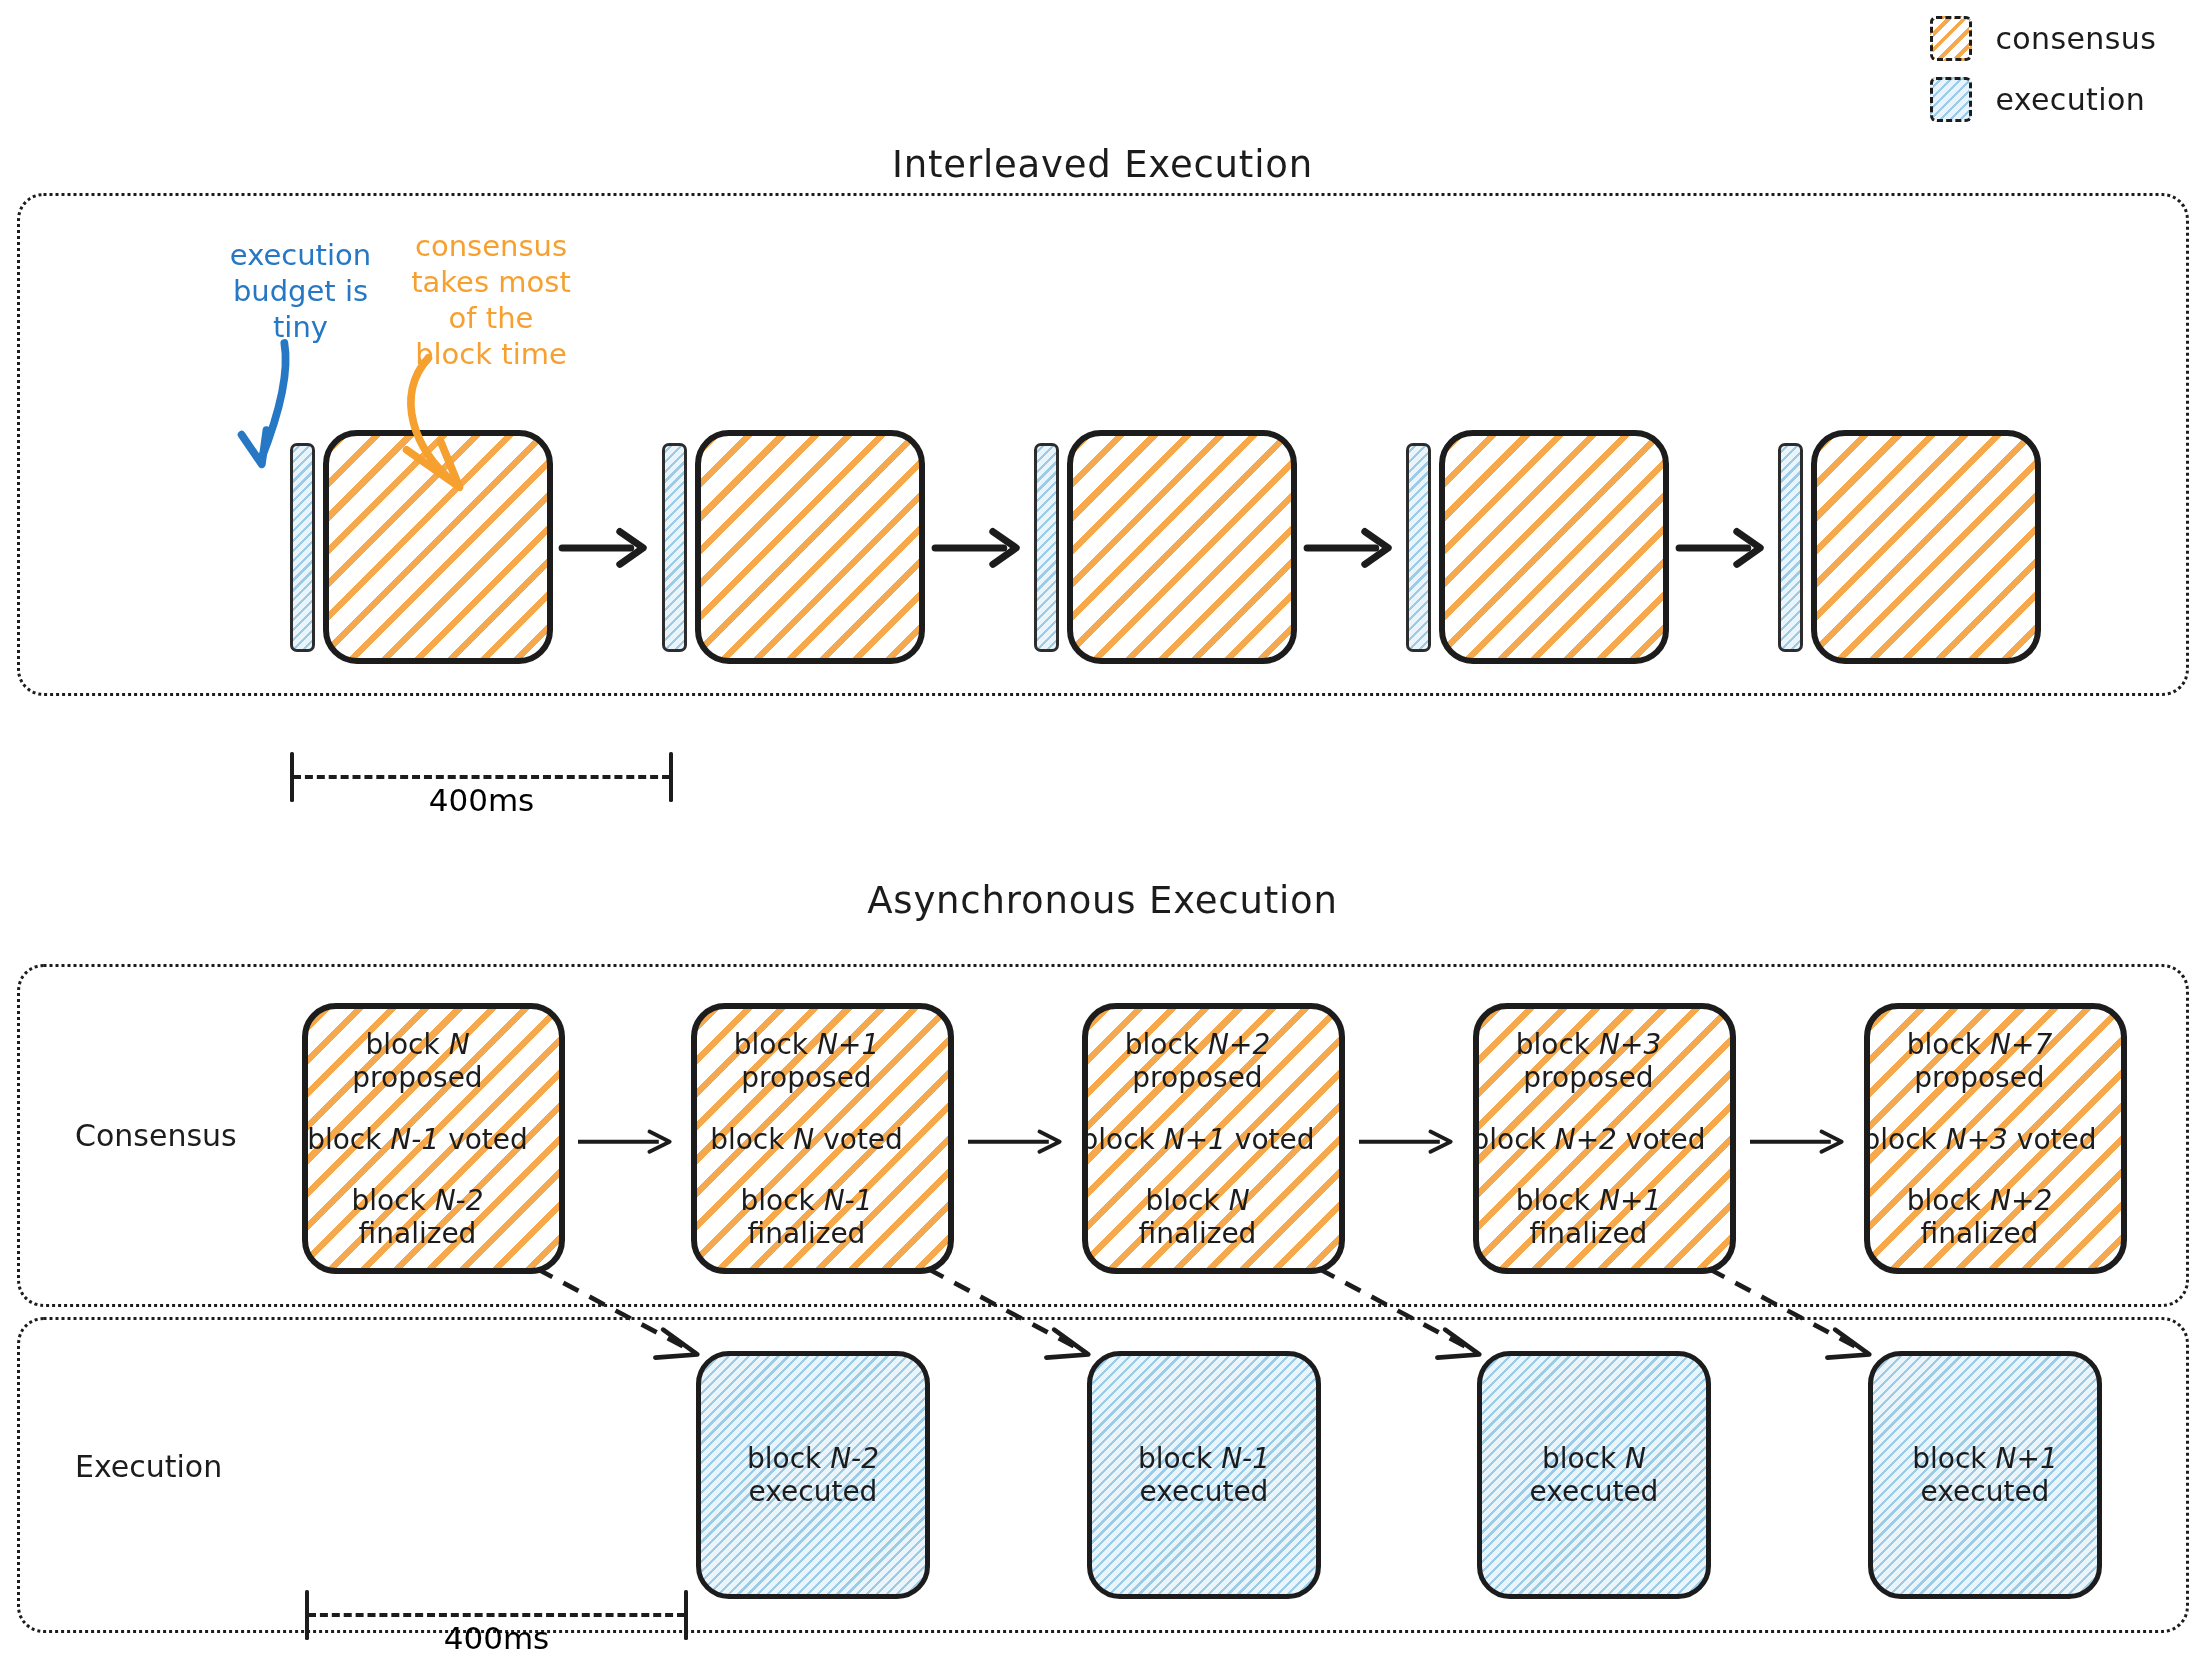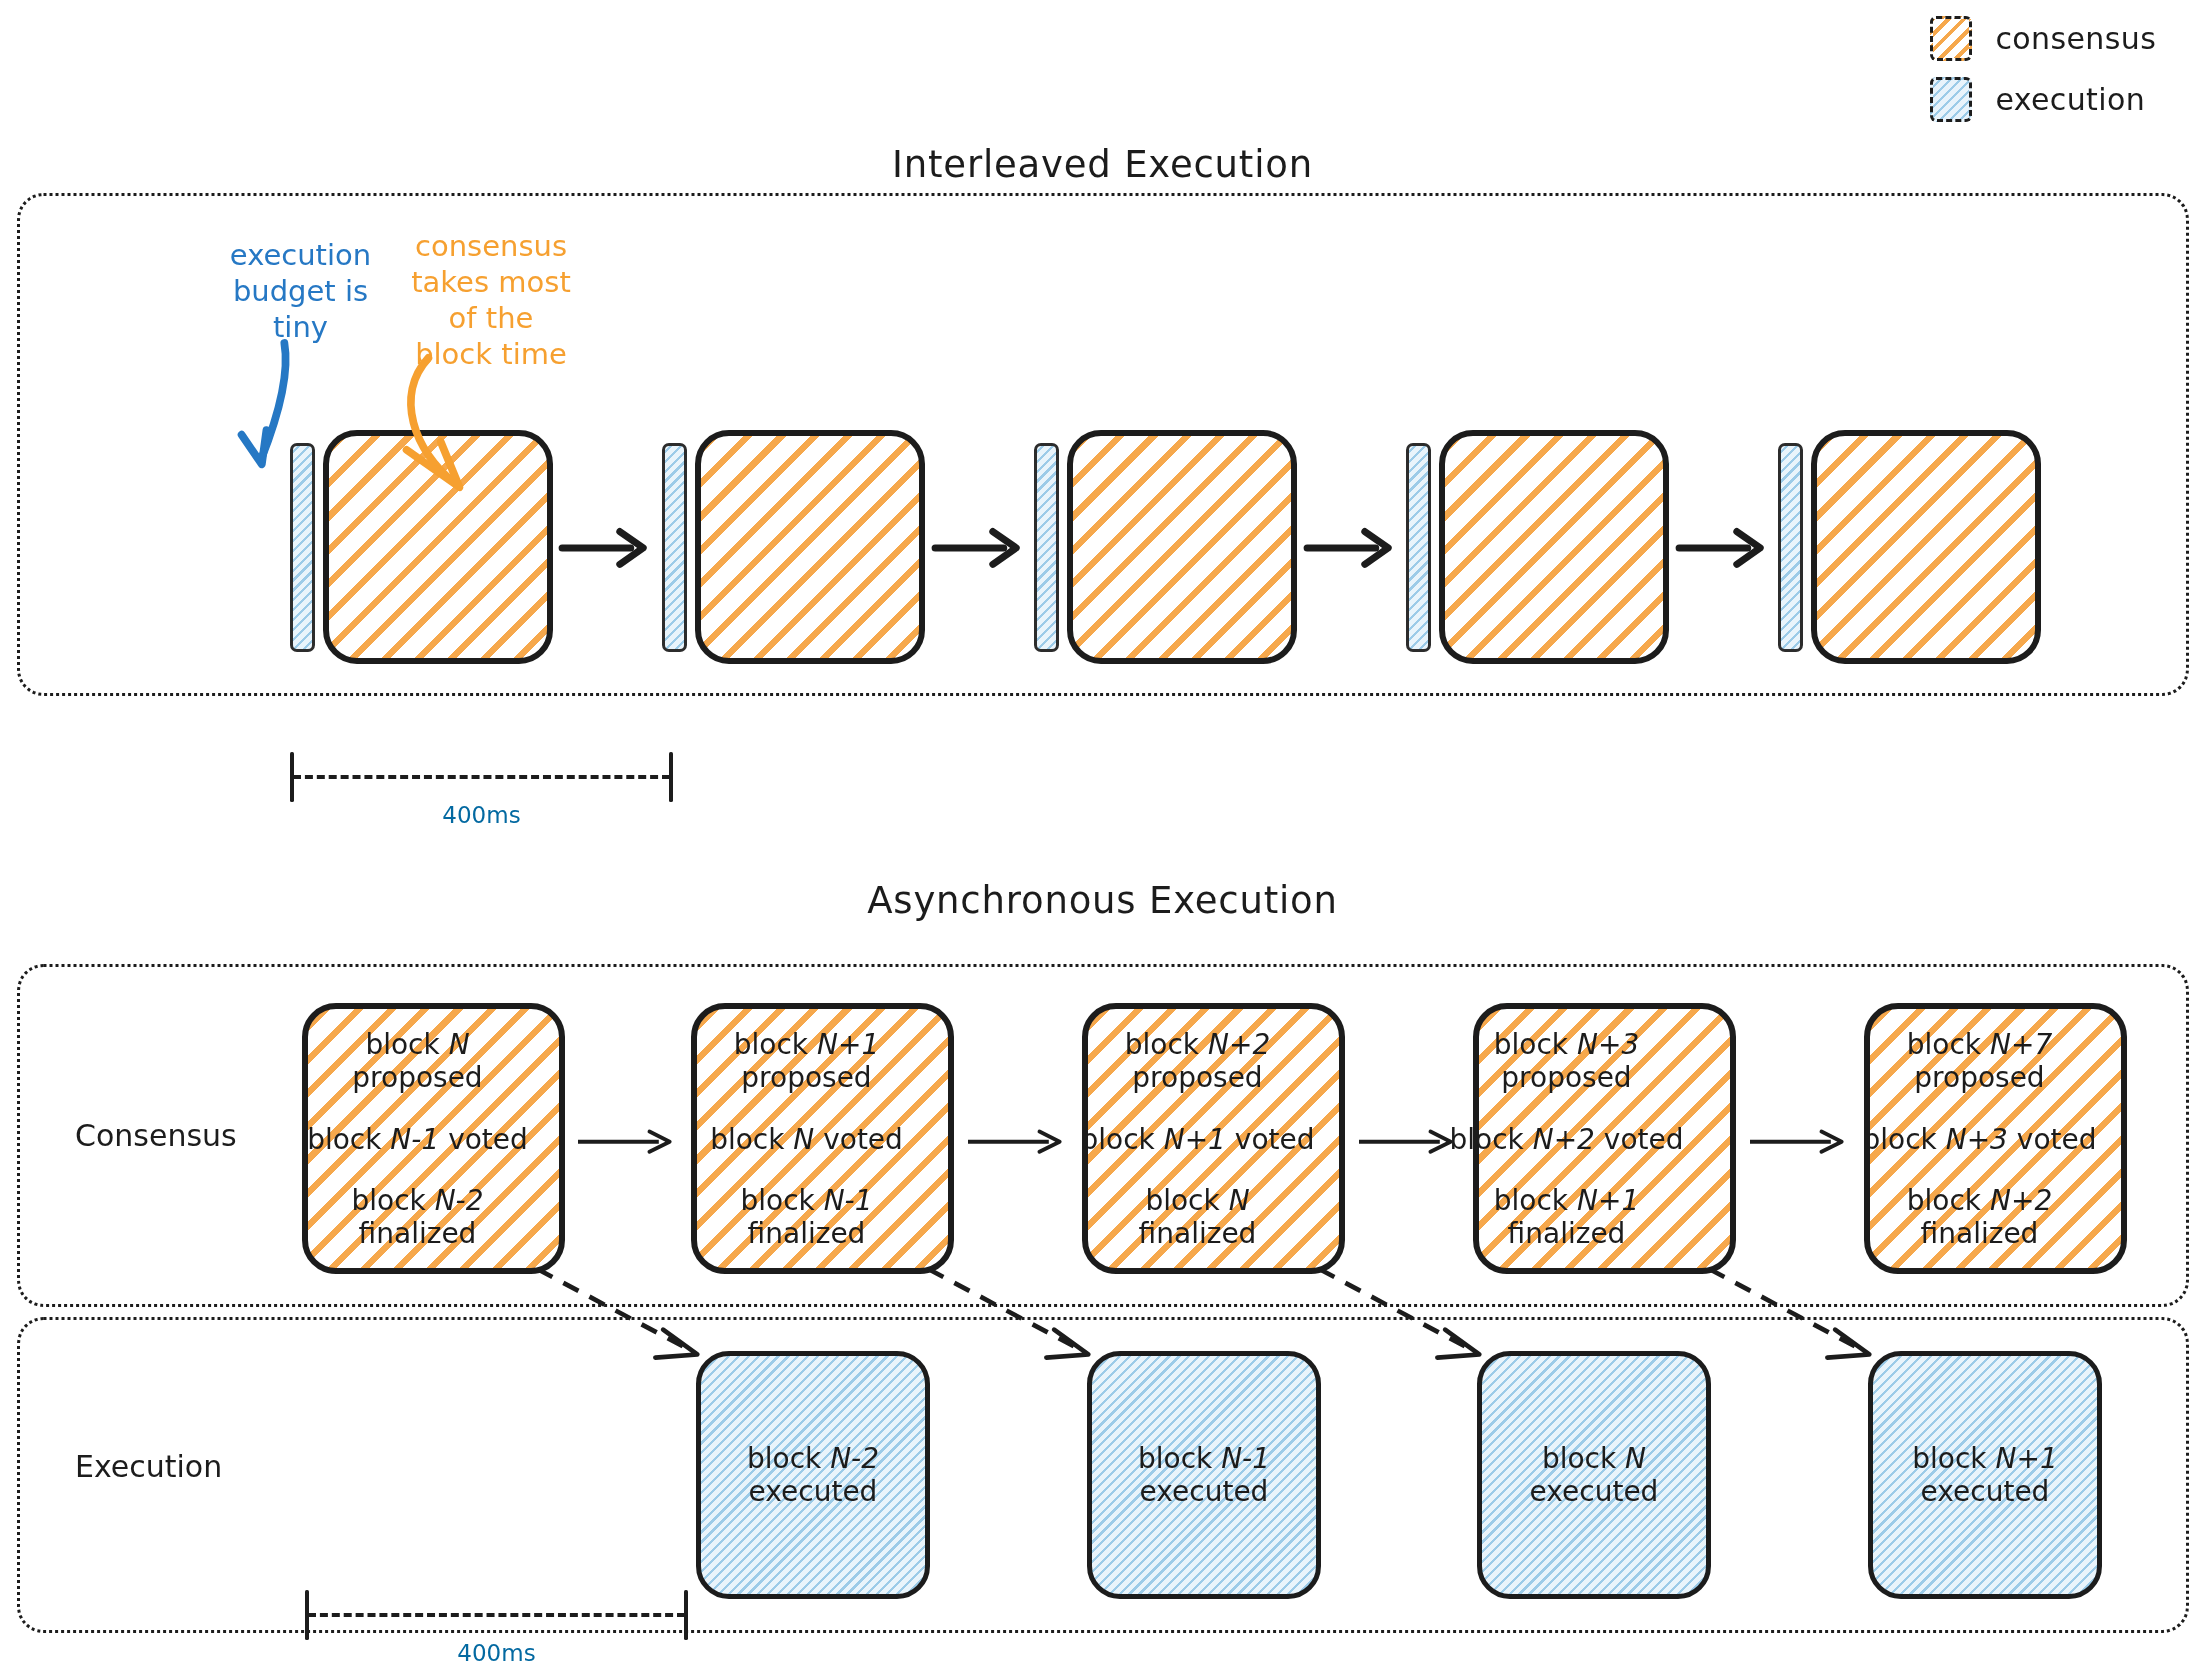--- a/index.html
+++ b/index.html
@@ -167,25 +167,25 @@
   .bracket .cap.right { right: 0; }
   .bracket .dashline {
     position: absolute;
     top: 23.4px;
     left: 3.1px;
     right: 3.1px;
     border-top: 4.7px dashed #1c1c1c;
   }
   .bracket .bracket-label {
     position: absolute;
-    top: 50px;
+    top: 30px;
     width: 100%;
     text-align: center;
-    font-size: 23px;
-    color: #0369a1;
+    font-size: 31px;
+    color: #000000;
   }
   #bracket-top    { left: 290px; top: 752px;  width: 383px; }
   #bracket-bottom { left: 305px; top: 1590px; width: 383px; }
 
   
   .cons-block {
     position: absolute;
     top: 1003px;
     width: 263px;
     height: 271px;
@@ -345,21 +345,21 @@
 <div class="cons-block" style="left:691px;">
   <div class="cons-line">block <em>N+1</em><br>proposed</div>
   <div class="cons-line">block <em>N</em> voted</div>
   <div class="cons-line">block <em>N-1</em><br>finalized</div>
 </div>
 <div class="cons-block" style="left:1082px;">
   <div class="cons-line">block <em>N+2</em><br>proposed</div>
   <div class="cons-line">block <em>N+1</em> voted</div>
   <div class="cons-line">block <em>N</em><br>finalized</div>
 </div>
-<div class="cons-block" style="left:1473px;align-items:flex-end;">
+<div class="cons-block" style="left:1473px;">
   <div class="cons-line">block <em>N+3</em><br>proposed</div>
   <div class="cons-line">block <em>N+2</em> voted</div>
   <div class="cons-line">block <em>N+1</em><br>finalized</div>
 </div>
 <div class="cons-block" style="left:1864px;">
   <div class="cons-line">block <em>N+7</em><br>proposed</div>
   <div class="cons-line">block <em>N+3</em> voted</div>
   <div class="cons-line">block <em>N+2</em><br>finalized</div>
 </div>
 

